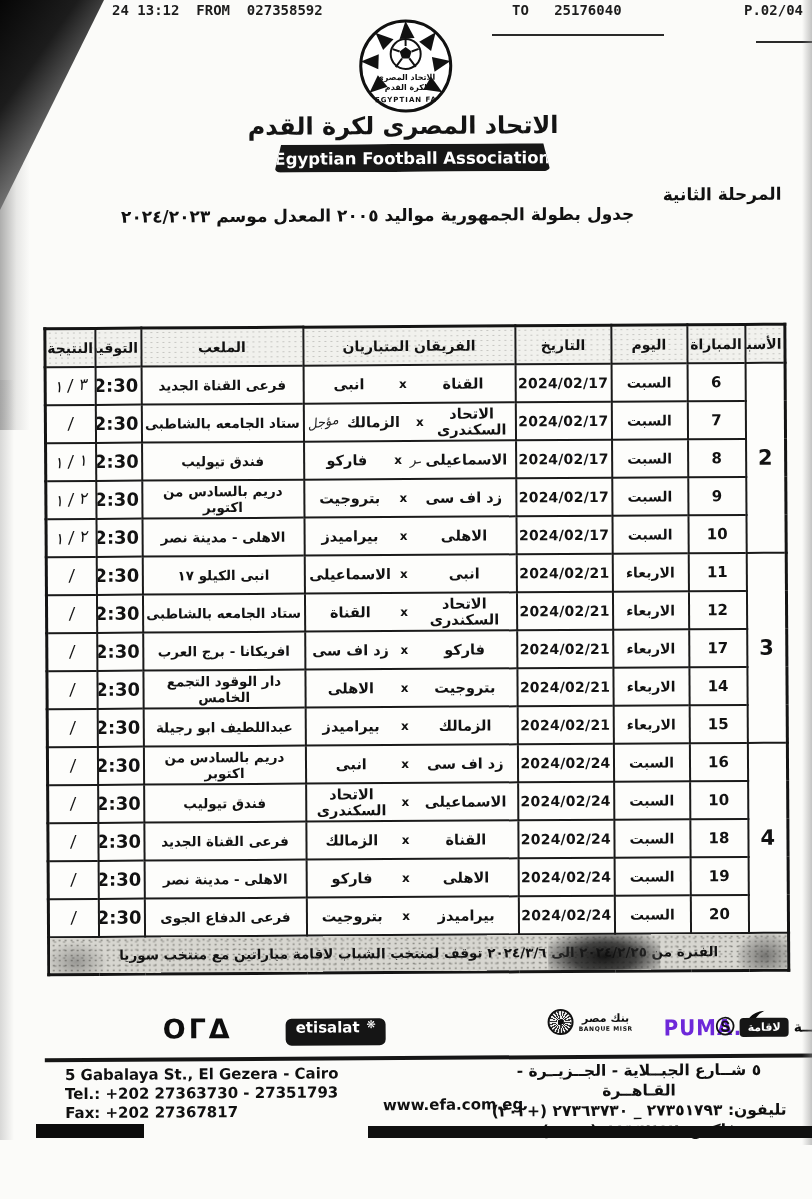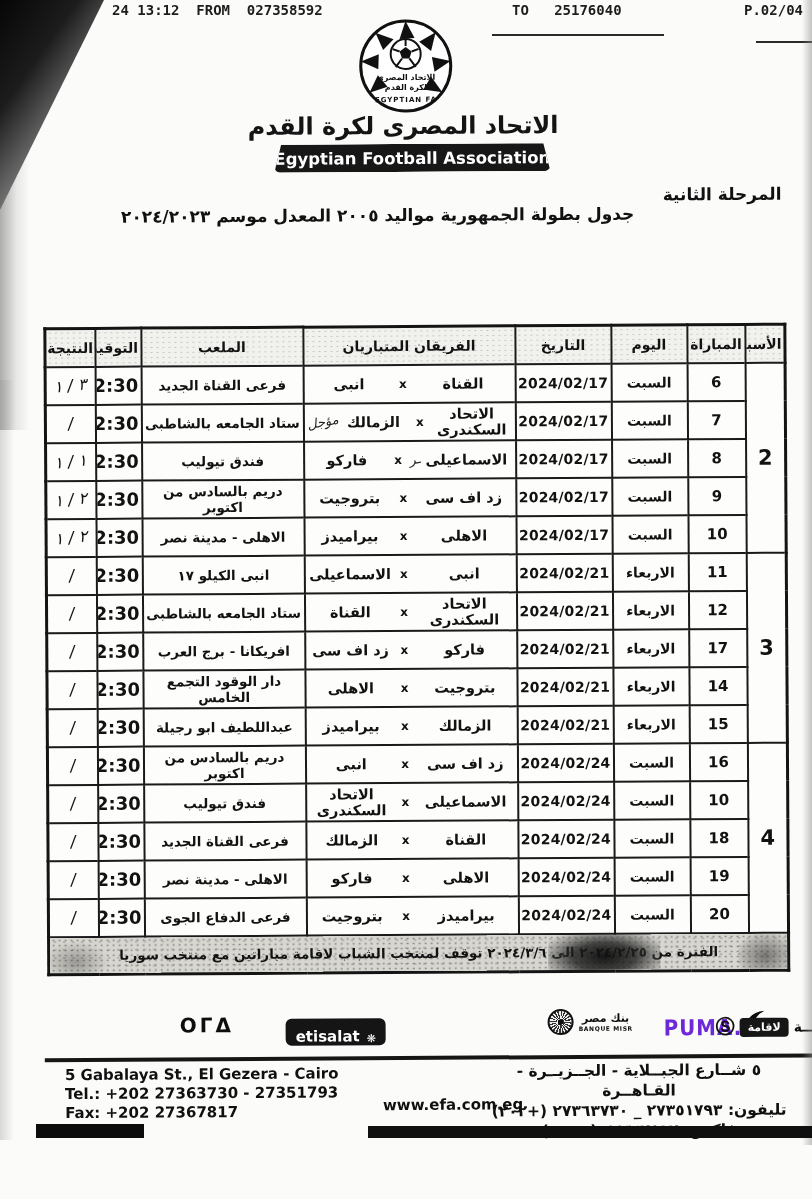--- a/index.html
+++ b/index.html
@@ -76,23 +76,23 @@
     background-size:6px 5px, 9px 8px; }
   .blotch { position:absolute; left:498px; top:-3px; width:112px; height:50px;
     background:radial-gradient(ellipse at center, rgba(12,12,12,.95) 0%, rgba(30,30,30,.8) 40%, rgba(80,80,80,.4) 68%, transparent 85%); }
   .blotch2 { position:absolute; left:688px; top:0; width:54px; height:44px;
     background:radial-gradient(ellipse at center, rgba(40,40,40,.55), rgba(90,90,90,.25) 60%, transparent 80%); }
   .blotch3 { position:absolute; left:-4px; top:4px; width:60px; height:40px;
     background:radial-gradient(ellipse at center, rgba(60,60,60,.4), transparent 75%); }
 
   
   .sponsors { position:absolute; left:45px; top:1002px; width:740px; height:52px; display:flex; align-items:center; }
-  .sp-ora { position:absolute; left:132px; top:10px; font-size:20px; font-weight:bold; letter-spacing:3px; color:#0e0e0e; }
+  .sp-ora { position:absolute; left:115px; top:10px; font-size:27px; font-weight:bold; letter-spacing:3px; color:#0e0e0e; }
   .sp-etisalat { position:absolute; left:238px; top:16px; background:#151515; color:#fff; border-radius:6px;
-    height:27px; padding:0 10px; display:flex; align-items:flex-end; gap:7px; font-size:15px; font-weight:bold; }
+    height:27px; padding:0 10px; display:flex; align-items:flex-start; gap:7px; font-size:15px; font-weight:bold; }
   .etisalat-mark { font-size:11px; }
   .sp-acud { position:absolute; left:380px; top:4px; width:104px; text-align:center; color:#0d0d0d; }
   .acud-top { font-family:"Liberation Serif", serif; font-size:20px; font-weight:bold; letter-spacing:1px; border-bottom:2px solid #111; }
   .acud-sub { font-size:5.5px; font-weight:bold; letter-spacing:.8px; border-bottom:1.5px solid #111; padding:1px 0; }
   .acud-ar { font-size:6.5px; font-weight:bold; direction:rtl; padding-top:1px; }
   .sp-banque { position:absolute; left:500px; top:8px; display:flex; align-items:center; gap:5px; }
   .bm-emblem { width:26px; height:26px; border-radius:50%; border:2.5px solid #111;
     background:radial-gradient(circle at center, #111 2.5px, transparent 3px),
                repeating-conic-gradient(#333 0 9deg, #eee 9deg 18deg); }
   .bm-text { text-align:center; color:#0d0d0d; }

